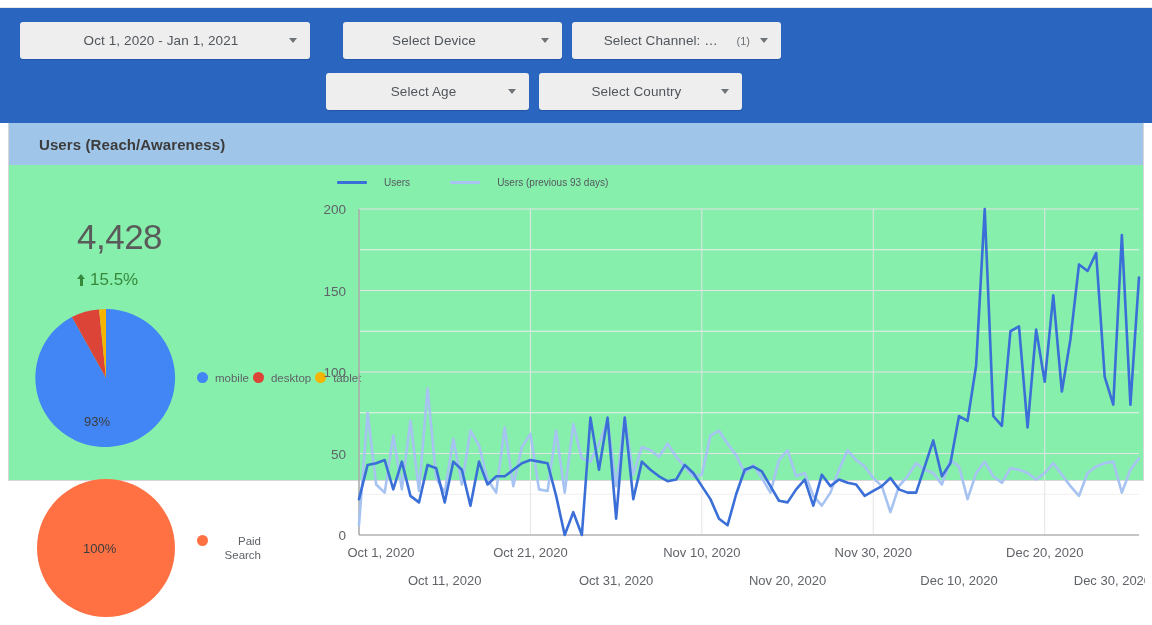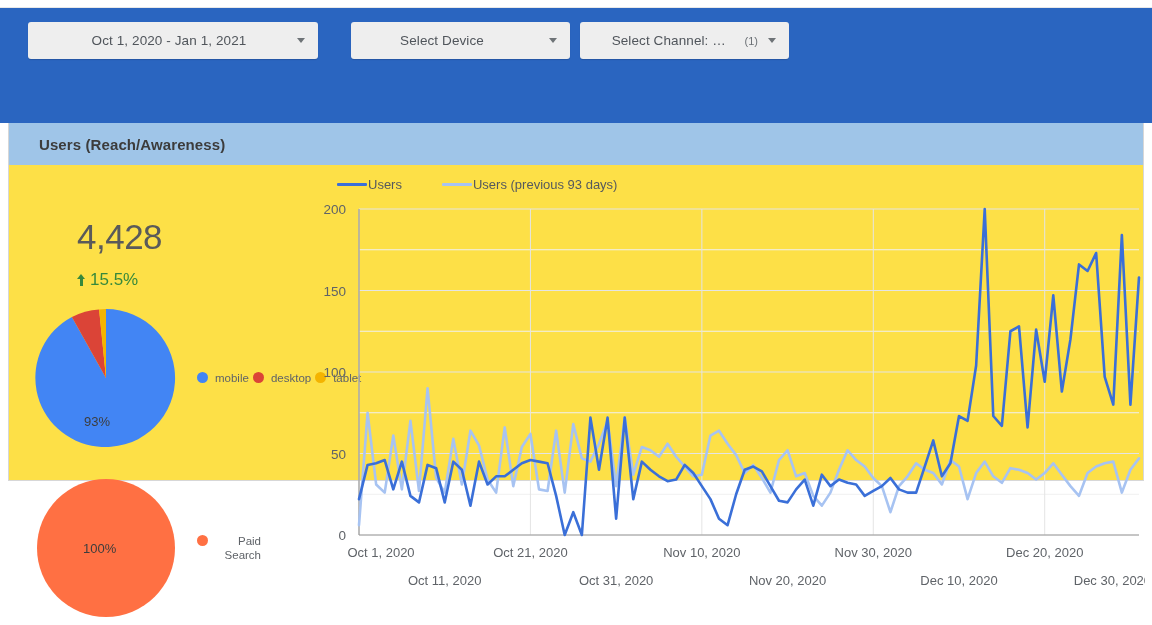--- a/index.html
+++ b/index.html
@@ -31,21 +31,21 @@
     box-sizing: border-box;
   }
   
   .filter-bar {
     position: absolute;
     left: 0; top: 8px;
     width: 1152px;
     height: 115px;
     background: #2a65c0;
     box-sizing: border-box;
-    padding: 14px 0 0 8px;
+    padding: 14px 0 0 0;
   }
   .filter-row {
     display: flex;
     align-items: flex-start;
     height: 51px;
   }
   .chip {
     background: #eeeeee;
     border-radius: 3px;
     height: 37px;
@@ -83,21 +83,21 @@
   .chip-age    { width: 203px; margin-left: 326px; }
   .chip-country{ width: 203px; margin-left: 10px; }
 
   
   .card {
     position: absolute;
     left: 8px;
     top: 123px;
     width: 1136px;
     height: 358px;
-    background: #fde047;
+    background: #86efac;
     border: 1px solid #d7d7d7;
     border-top: none;
     box-sizing: border-box;
   }
   .card-header {
     height: 42px;
     background: #9fc5e8;
     display: flex;
     align-items: center;
     padding-left: 30px;
@@ -204,22 +204,22 @@
   .chart-legend {
     position: absolute;
     left: 38px; top: 12px;
     display: flex;
     align-items: center;
     gap: 40px;
   }
   .clg-item {
     display: flex;
     align-items: center;
-    gap: 1px;
-    font-size: 13px;
+    gap: 17px;
+    font-size: 10px;
     color: #55595e;
   }
   .clg-line {
     width: 30px; height: 3.5px;
     border-radius: 1px;
   }
   .plot-host {
     position: absolute;
     left: 0; top: 40px;
     width: 846px; height: 410px;
@@ -254,20 +254,30 @@
         <span class="chip-label">Oct 1, 2020 - Jan 1, 2021</span>
         <span class="caret"></span>
       </div>
       <div class="chip chip-device">
         <span class="chip-label">Select Device</span>
         <span class="caret"></span>
       </div>
       <div class="chip chip-chan">
         <span class="chip-label">Select Channel: …</span>
         <span class="chip-count">(1)</span>
+        <span class="caret"></span>
+      </div>
+    </div>
+    <div class="filter-row">
+      <div class="chip chip-age">
+        <span class="chip-label">Select Age</span>
+        <span class="caret"></span>
+      </div>
+      <div class="chip chip-country">
+        <span class="chip-label">Select Country</span>
         <span class="caret"></span>
       </div>
     </div>
   </div>
 
   <div class="card">
     <div class="card-header">
       <span class="card-title">Users (Reach/Awareness)</span>
     </div>
 

